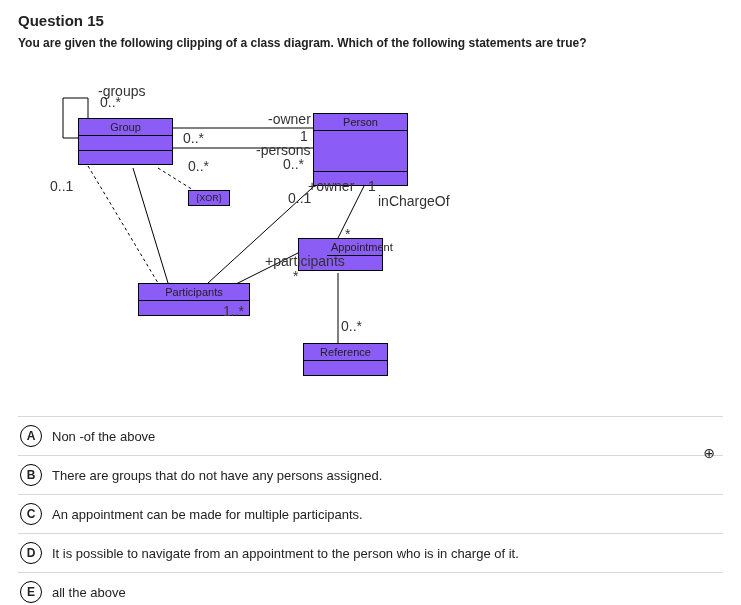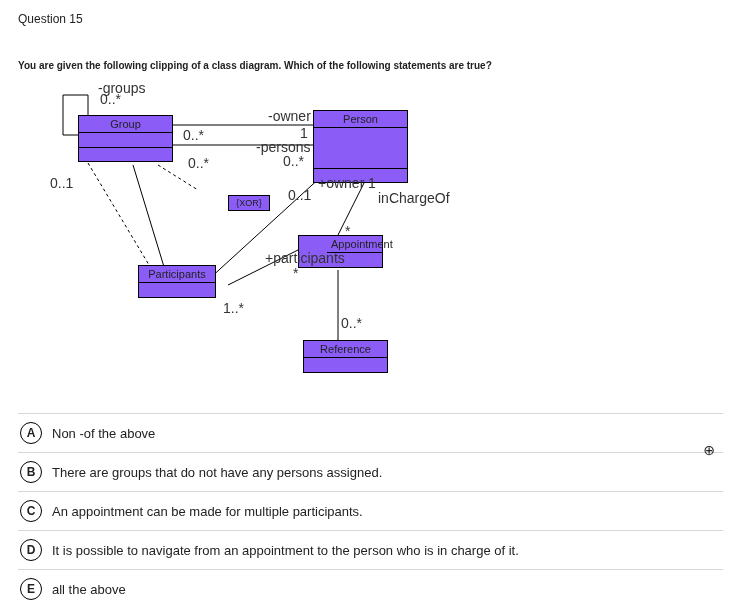--- a/index.html
+++ b/index.html
@@ -4,22 +4,22 @@
 <style>
   * { box-sizing: border-box; margin: 0; padding: 0; }
   body {
     font-family: -apple-system, BlinkMacSystemFont, "Segoe UI", Arial, sans-serif;
     background: #fff;
     width: 741px;
     padding: 12px 18px;
     font-size: 14px;
     color: #222;
   }
-  .qheader { font-size: 12px; margin-bottom: 32px; }
-  .prompt { font-size: 10px; font-weight: 700; margin-bottom: 2px; line-height: 1.5; }
+  .qheader { font-size: 15px; margin-bottom: 5px; font-weight: bold; }
+  .prompt { font-size: 12px; font-weight: 700; margin-bottom: 26px; line-height: 1.5; }
 
   .diagram {
     position: relative;
     width: 430px;
     height: 320px;
     margin-left: 20px;
     margin-bottom: 18px;
   }
   .umlbox {
     position: absolute;
@@ -99,25 +99,25 @@
     <div class="body"></div>
     <div class="body" style="border-top:1.5px solid #000;"></div>
   </div>
 
   <div class="umlbox" style="left:275px; top:35px; width:95px;">
     <div class="title">Person</div>
     <div class="body" style="min-height:40px;"></div>
     <div class="body" style="border-top:1.5px solid #000;"></div>
   </div>
 
-  <div class="umlbox" style="left:150px; top:120px; width:42px; height:16px; font-size:9px; line-height:14px;margin-left:40px;">
+  <div class="umlbox" style="left:150px; top:112px; width:42px; height:16px; font-size:9px; line-height:14px;">
     <span>{XOR}</span>
   </div>
 
-  <div class="umlbox" style="left:100px; top:190px; width:78px;">
+  <div class="umlbox" style="left:100px; top:205px; width:112px;">
     <div class="title">Participants</div>
     <div class="body"></div>
   </div>
 
   <div class="umlbox" style="left:260px; top:160px; width:85px;padding-left:28px;">
     <div class="title">Appointment</div>
     <div class="body"></div>
   </div>
 
   <div class="umlbox" style="left:265px; top:265px; width:85px;">
@@ -131,21 +131,21 @@
   <span class="lbl" style="left:230px; top:33px;">-owner</span>
   <span class="lbl" style="left:145px; top:52px;">0..*</span>
   <span class="lbl" style="left:262px; top:50px;">1</span>
 
   <span class="lbl" style="left:218px; top:64px;">-persons</span>
   <span class="lbl" style="left:150px; top:80px;">0..*</span>
   <span class="lbl" style="left:245px; top:78px;">0..*</span>
 
   <span class="lbl" style="left:12px; top:100px;">0..1</span>
 
-  <span class="lbl" style="left:280px; top:100px;">+owner</span>
+  <span class="lbl" style="left:270px; top:100px;">+owner</span>
   <span class="lbl" style="left:250px; top:112px;">0..1</span>
   <span class="lbl" style="left:330px; top:100px;">1</span>
   <span class="lbl" style="left:340px; top:115px;">inChargeOf</span>
   <span class="lbl" style="left:307px; top:148px;">*</span>
 
   <span class="lbl" style="left:190px; top:175px;margin-left:37px;">+participants</span>
   <span class="lbl" style="left:185px; top:225px;">1..*</span>
   <span class="lbl" style="left:255px; top:190px;">*</span>
 
   <span class="lbl" style="left:303px; top:240px;">0..*</span>

